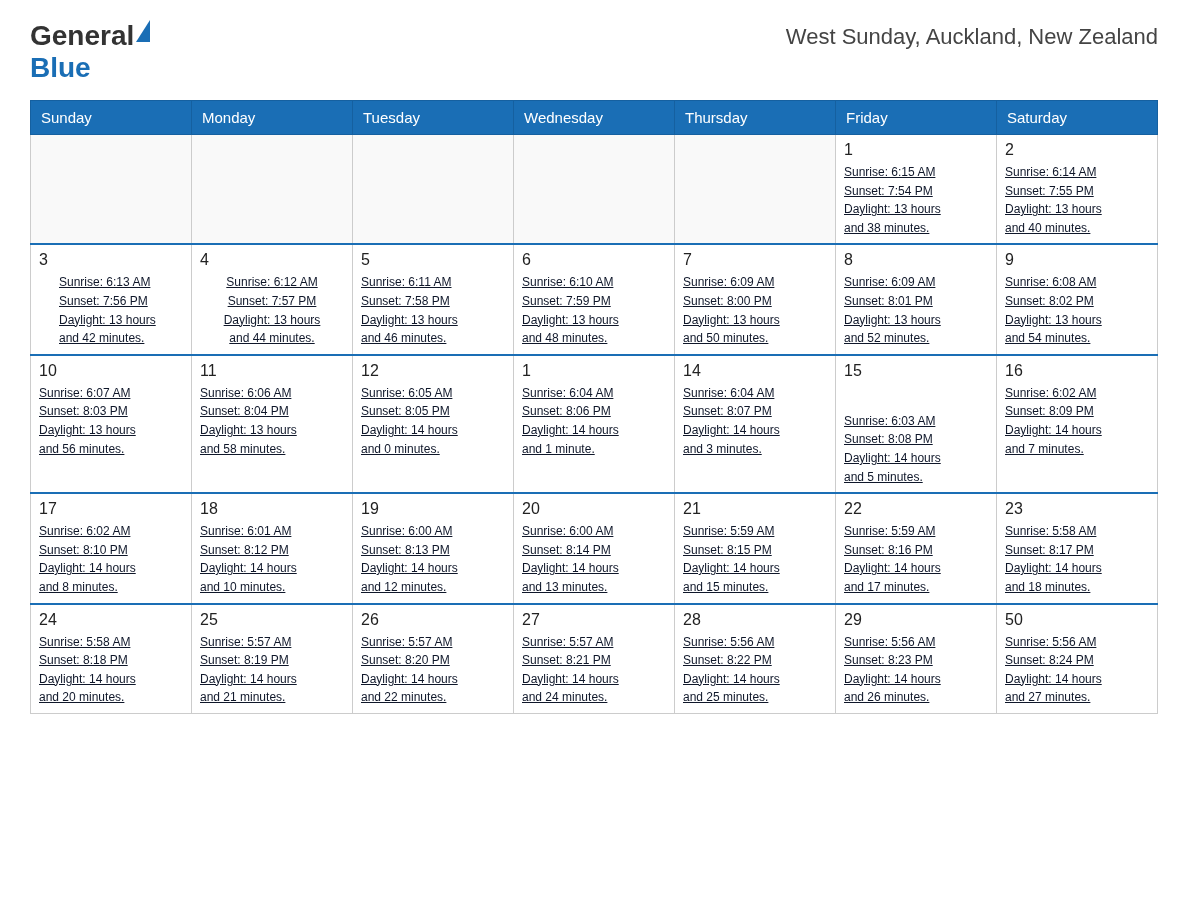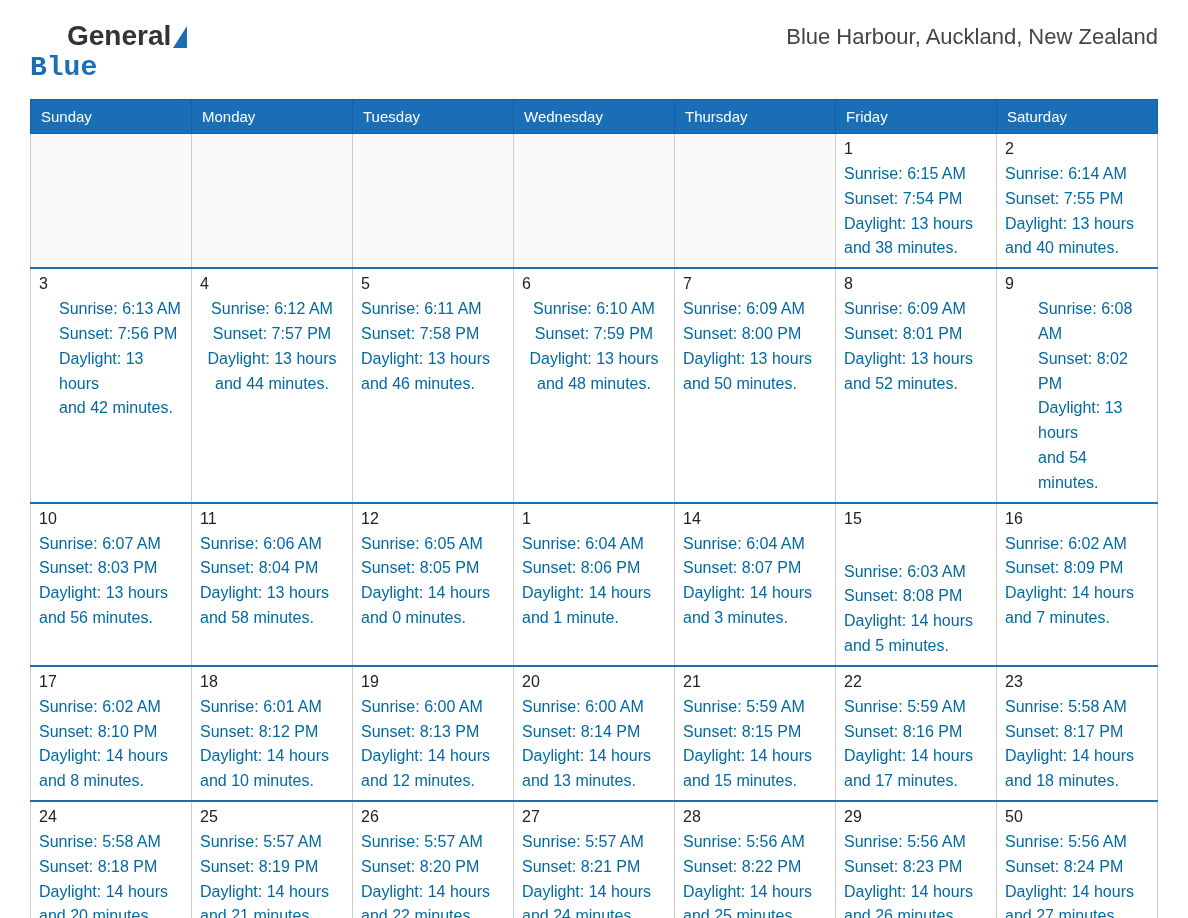--- a/index.html
+++ b/index.html
@@ -28,31 +28,29 @@
       border-right: 0px solid transparent;
       border-bottom: 22px solid #1a6eb5;
       display: inline-block;
       margin-left: 2px;
       margin-bottom: -2px;
     }
     .logo-blue {
       font-size: 28px;
       font-weight: bold;
       color: #1a6eb5;
-      font-family: Liberation Mono, monospace;
     }
     .logo-wrapper {
       display: flex;
       flex-direction: column;
       align-items: flex-start;
     }
     .logo-row1 {
       display: flex;
-      align-items: center;
-      margin-left: 37px;
+      align-items: flex-start;
     }
     .title-block {
       text-align: right;
     }
     .title-block h1 {
       font-size: 52px;
       font-weight: normal;
       color: #222;
       line-height: 1.1;
     }
@@ -90,41 +88,42 @@
       background: #f9f9f9;
     }
     .day-number {
       font-size: 16px;
       color: #222;
       font-weight: normal;
       display: block;
       margin-bottom: 4px;
     }
     .day-info {
-      font-size: 16px;
-      color: #0369a1;
+      font-size: 12px;
+      color: #0f172a;
       line-height: 1.55;
+      text-decoration: underline;
     }
     .calendar tr:first-child td {
       border-top: 1px solid #ccc;
     }
   </style>
 </head>
 <body>
 
 <div class="header">
   <div class="logo-wrapper">
     <div class="logo-row1">
       <span class="logo-text-general">General</span>
       <span class="logo-triangle"></span>
     </div>
     <span class="logo-blue">Blue</span>
   </div>
   <div class="title-block">
-    <h2>Blue Harbour, Auckland, New Zealand</h2>
+    <h2>West Sunday, Auckland, New Zealand</h2>
   </div>
 </div>
 
 <table class="calendar">
   <thead>
     <tr>
     <th>Sunday</th>
         <th>Monday</th>
         <th>Tuesday</th>
         <th>Wednesday</th>
@@ -172,42 +171,42 @@
         </td>
         <td>
           <span class="day-number">5</span>
           <div class="day-info" style="white-space: pre-line;">Sunrise: 6:11 AM
 Sunset: 7:58 PM
 Daylight: 13 hours
 and 46 minutes.</div>
         </td>
         <td>
           <span class="day-number">6</span>
-          <div class="day-info" style="white-space: pre-line; text-align: center;">Sunrise: 6:10 AM
+          <div class="day-info" style="white-space: pre-line;">Sunrise: 6:10 AM
 Sunset: 7:59 PM
 Daylight: 13 hours
 and 48 minutes.</div>
         </td>
         <td>
           <span class="day-number">7</span>
           <div class="day-info" style="white-space: pre-line;">Sunrise: 6:09 AM
 Sunset: 8:00 PM
 Daylight: 13 hours
 and 50 minutes.</div>
         </td>
         <td>
           <span class="day-number">8</span>
           <div class="day-info" style="white-space: pre-line;">Sunrise: 6:09 AM
 Sunset: 8:01 PM
 Daylight: 13 hours
 and 52 minutes.</div>
         </td>
         <td>
           <span class="day-number">9</span>
-          <div class="day-info" style="white-space: pre-line; margin-left: 33px;">Sunrise: 6:08 AM
+          <div class="day-info" style="white-space: pre-line;">Sunrise: 6:08 AM
 Sunset: 8:02 PM
 Daylight: 13 hours
 and 54 minutes.</div>
         </td>
       </tr>
       <tr>
         <td>
           <span class="day-number">10</span>
           <div class="day-info" style="white-space: pre-line;">Sunrise: 6:07 AM
 Sunset: 8:03 PM

